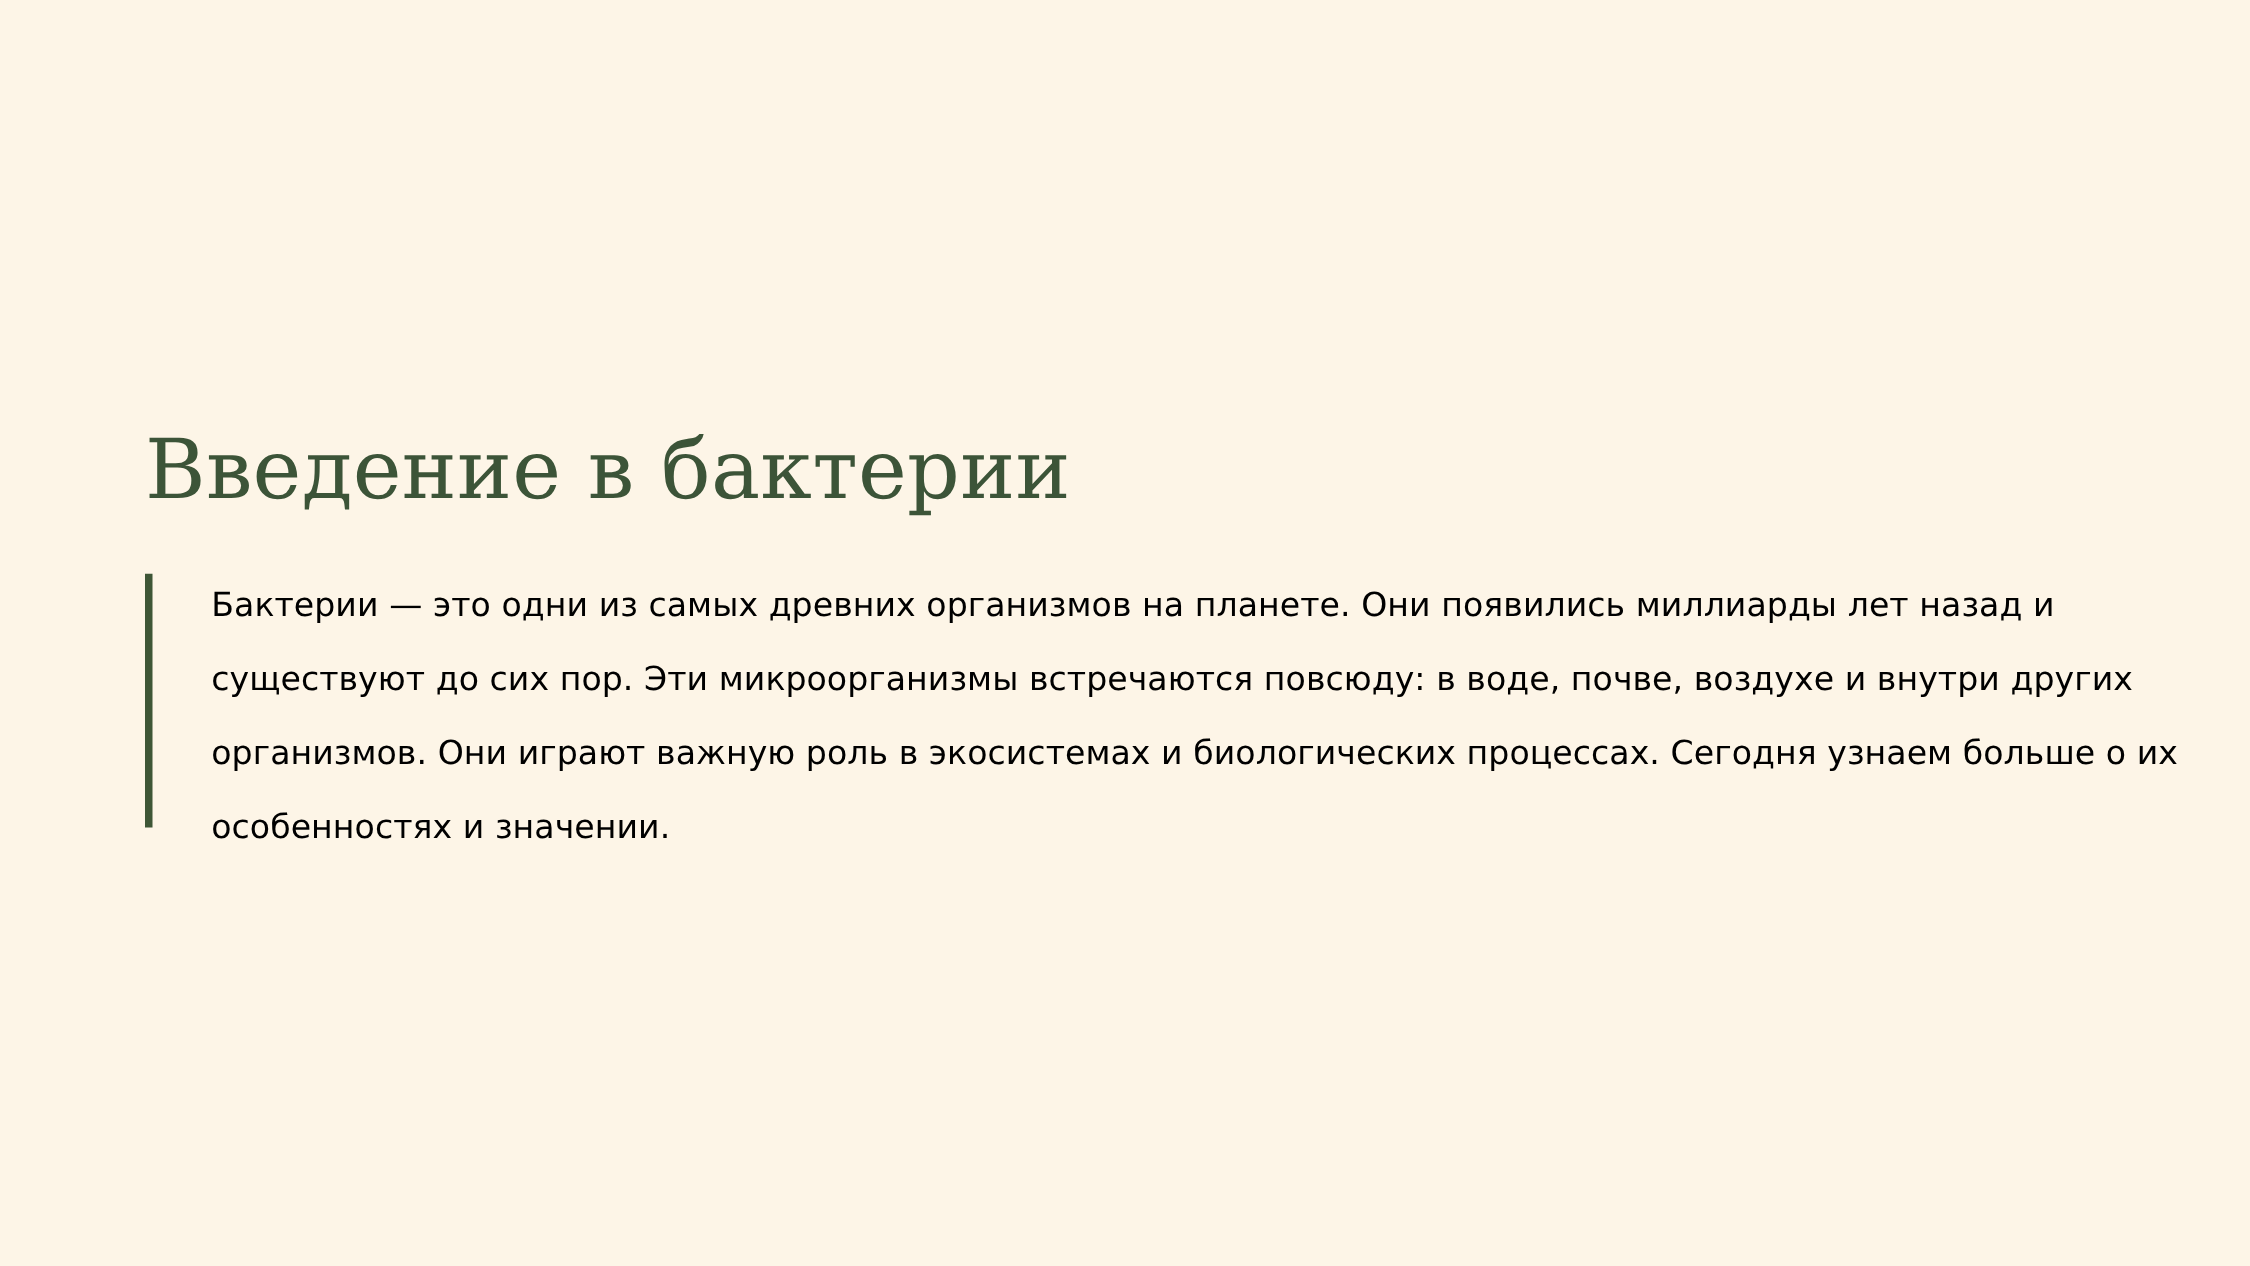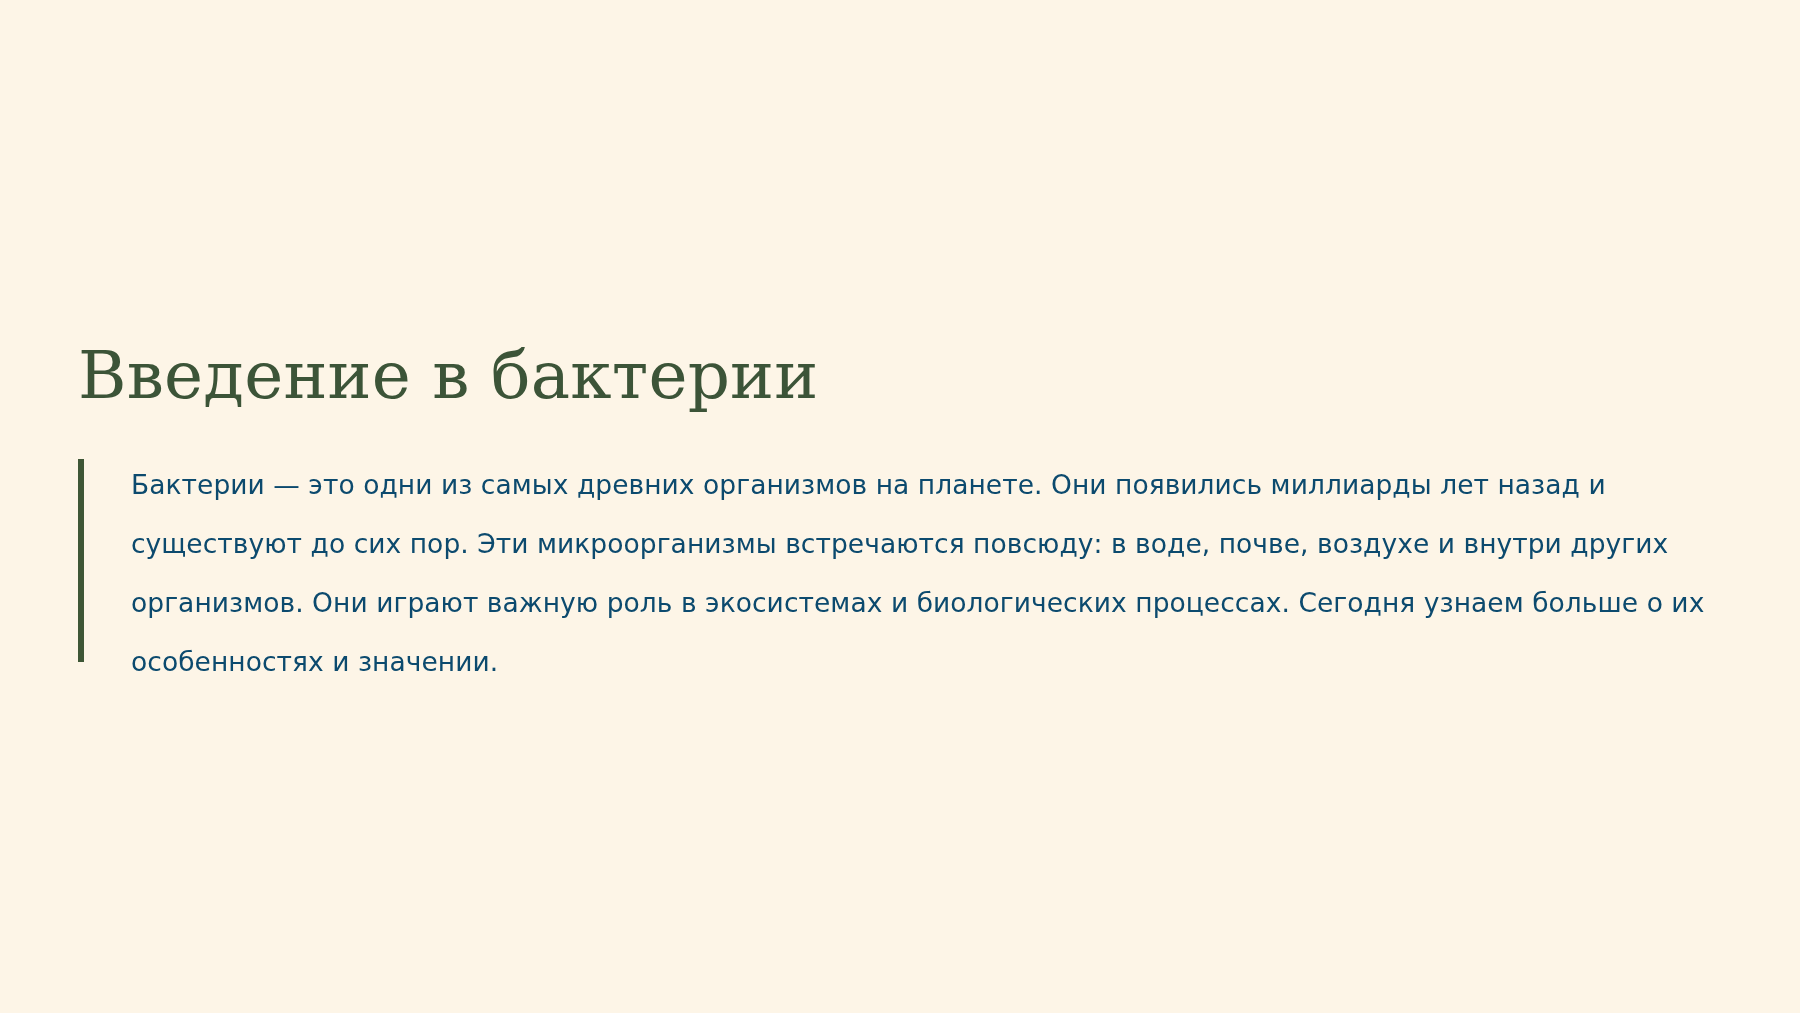--- a/index.html
+++ b/index.html
@@ -14,20 +14,21 @@
     background: #fdf5e7;
     font-family: "Liberation Sans", sans-serif;
   }
 
   .slide {
     position: relative;
     box-sizing: border-box;
     width: 1456px;
     height: 1013px;
     background: #fdf5e7;
+    margin-left: 38px;
   }
 
   .slide-content {
     position: absolute;
     left: 78px;
     top: 340px;
     width: 1640px;
   }
 
   .slide-title {
@@ -57,21 +58,21 @@
     height: 203px;
     background: #3e5636;
   }
 
   .body-text {
     margin: 0;
     padding: 0;
     font-family: "DejaVu Sans", "Liberation Sans", sans-serif;
     font-size: 26.5px;
     line-height: 59px;
-    color: #0c4a6e;
+    color: #000000;
     letter-spacing: 0.05px;
     max-width: 1620px;
     text-align: left;
   }
 </style>
 </head>
 <body>
 
 <div class="slide">
 

